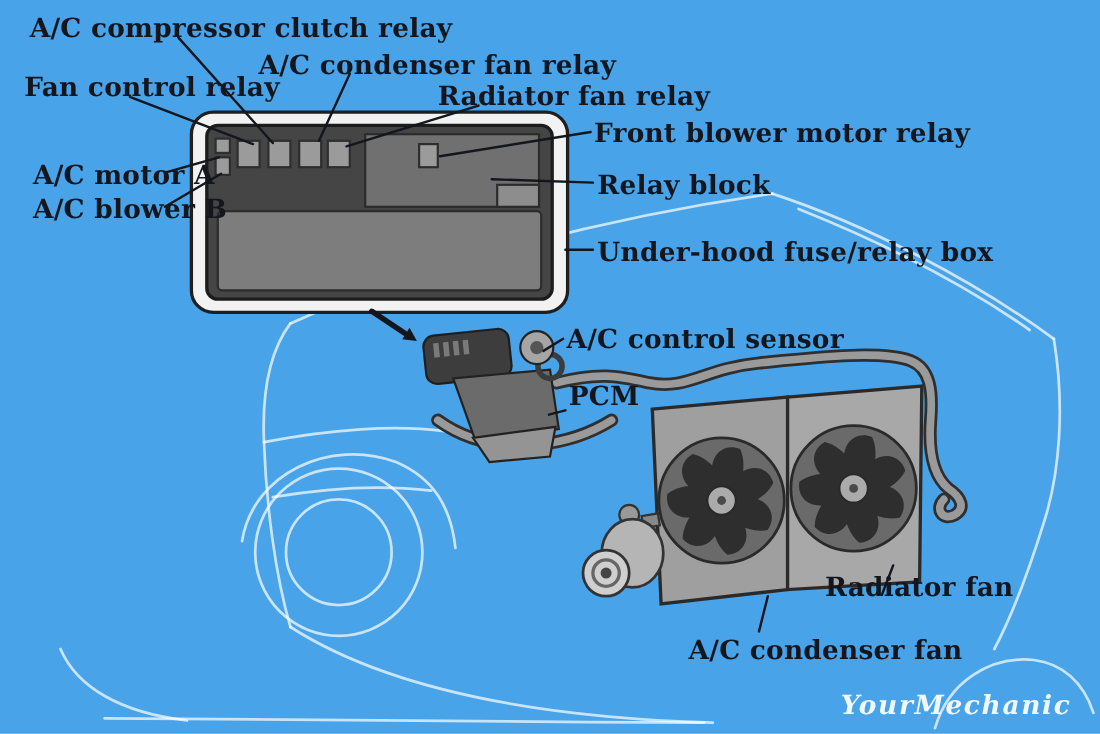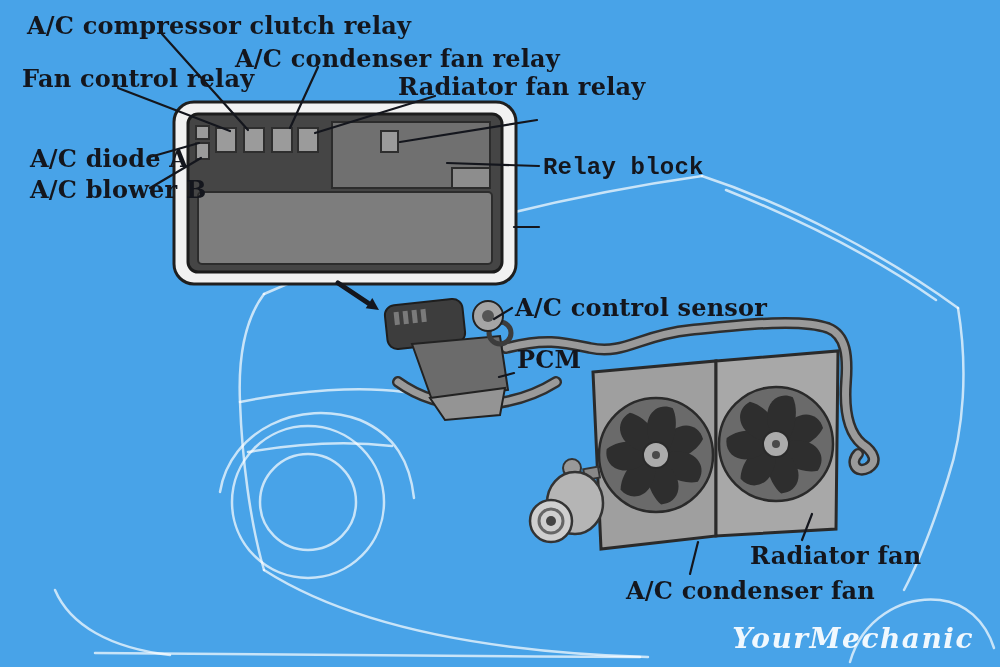--- a/index.html
+++ b/index.html
@@ -12,21 +12,21 @@
   }
   .stage > svg { position:absolute; left:0; top:0; }
   .label {
     position:absolute;
     font-weight:bold; font-size:24px; line-height:1.1;
     color: var(--label-text, #14161d);
     white-space:nowrap; letter-spacing:0.2px;
   }
   .watermark {
     position:absolute; right:26px; bottom:12px;
-    font-size:28px; font-style:italic; font-weight:bold;
+    font-size:24px; font-style:italic; font-weight:bold;
     color: rgba(255,255,255,0.92); letter-spacing:1.5px;
   }
 </style>
 </head>
 <body>
 
 <div class="stage">
 
   <svg width="1000" height="667" viewBox="0 0 1000 667">
     <defs>
@@ -153,22 +153,24 @@
       <line x1="514" y1="373" x2="499" y2="377"></line>
       <line x1="802" y1="540" x2="812" y2="514"></line>
       <line x1="690" y1="574" x2="698" y2="542"></line>
     </g>
   </svg>
 
   <div class="label" style="left:27px;  top:13px;">A/C compressor clutch relay</div>
   <div class="label" style="left:235px; top:46px;text-align:right;">A/C condenser fan relay</div>
   <div class="label" style="left:398px; top:74px;">Radiator fan relay</div>
   <div class="label" style="left:22px;  top:66px;">Fan control relay</div>
-  <div class="label" style="left:30px;  top:146px;">A/C diode A</div>
+  <div class="label" style="left:30px;  top:146px;">A/C motor A</div>
+  <div class="label" style="left:540px; top:108px;">Front blower motor relay</div>
   <div class="label" style="left:30px;  top:177px;">A/C blower B</div>
-  <div class="label" style="left:543px; top:155px;font-family:Liberation Mono, monospace;">Relay block</div>
+  <div class="label" style="left:543px; top:155px;">Relay block</div>
+  <div class="label" style="left:543px; top:216px;">Under-hood fuse/relay box</div>
   <div class="label" style="left:515px; top:295px;">A/C control sensor</div>
   <div class="label" style="left:517px; top:347px;">PCM</div>
-  <div class="label" style="left:750px; top:543px;text-align:center;">Radiator fan</div>
+  <div class="label" style="left:750px; top:521px;text-align:center;">Radiator fan</div>
   <div class="label" style="left:626px; top:578px;">A/C condenser fan</div>
 
   <div class="watermark">YourMechanic</div>
 </div>
 
 </body></html>

